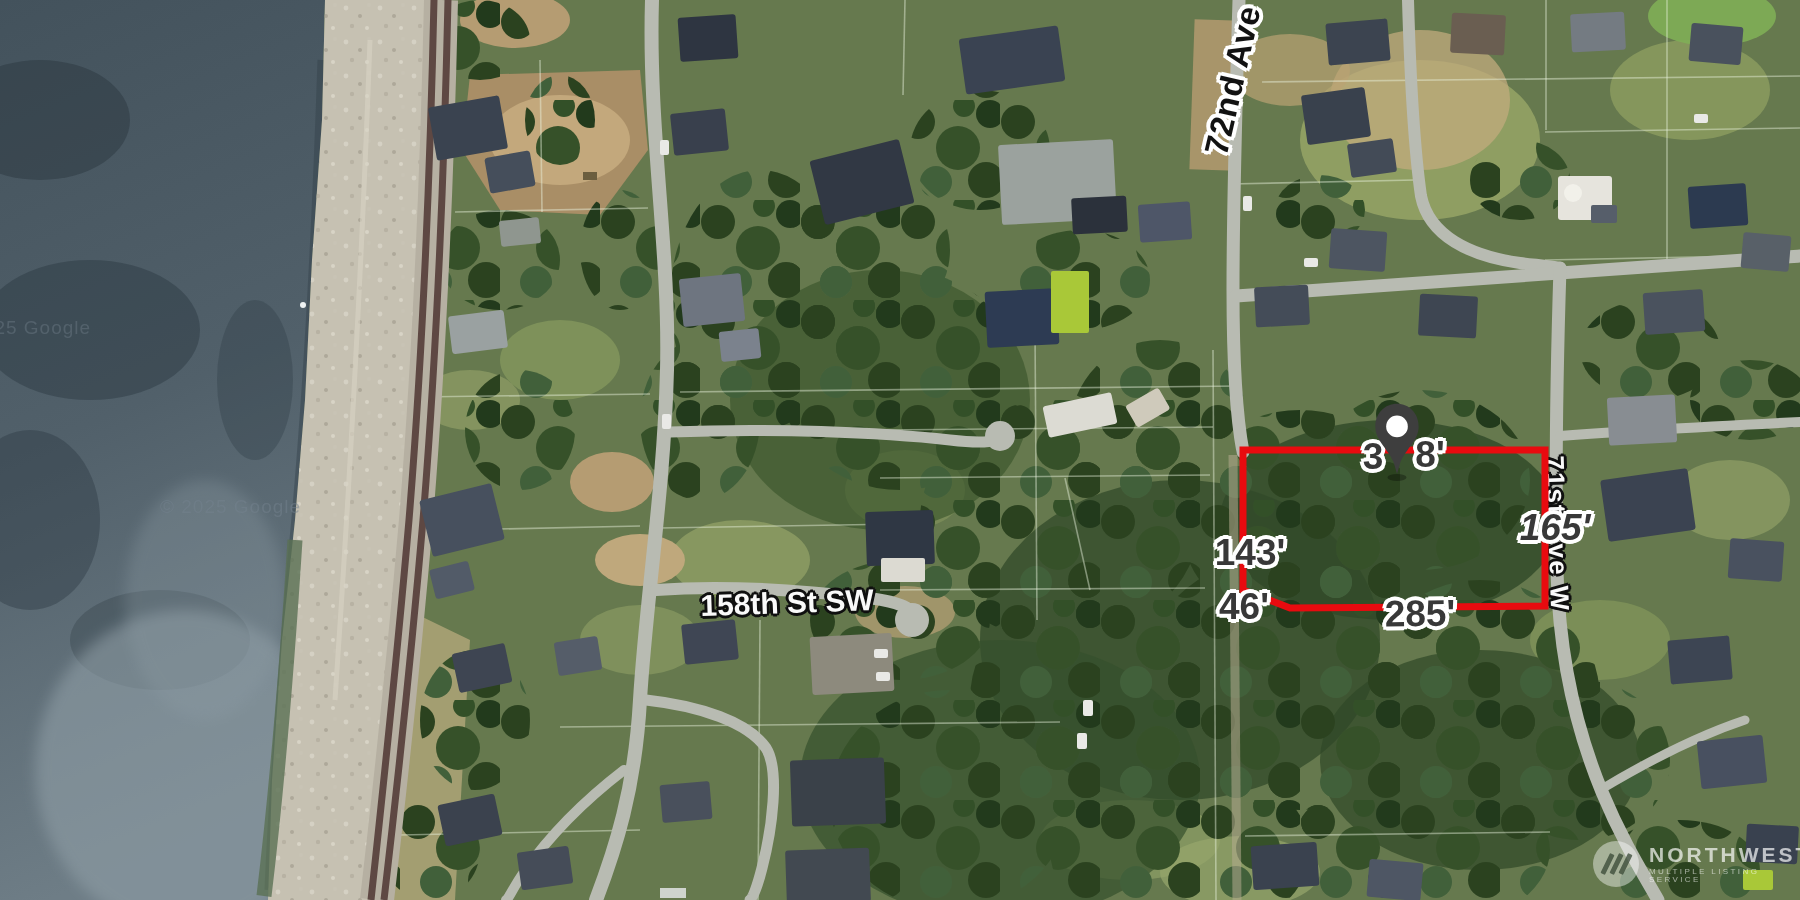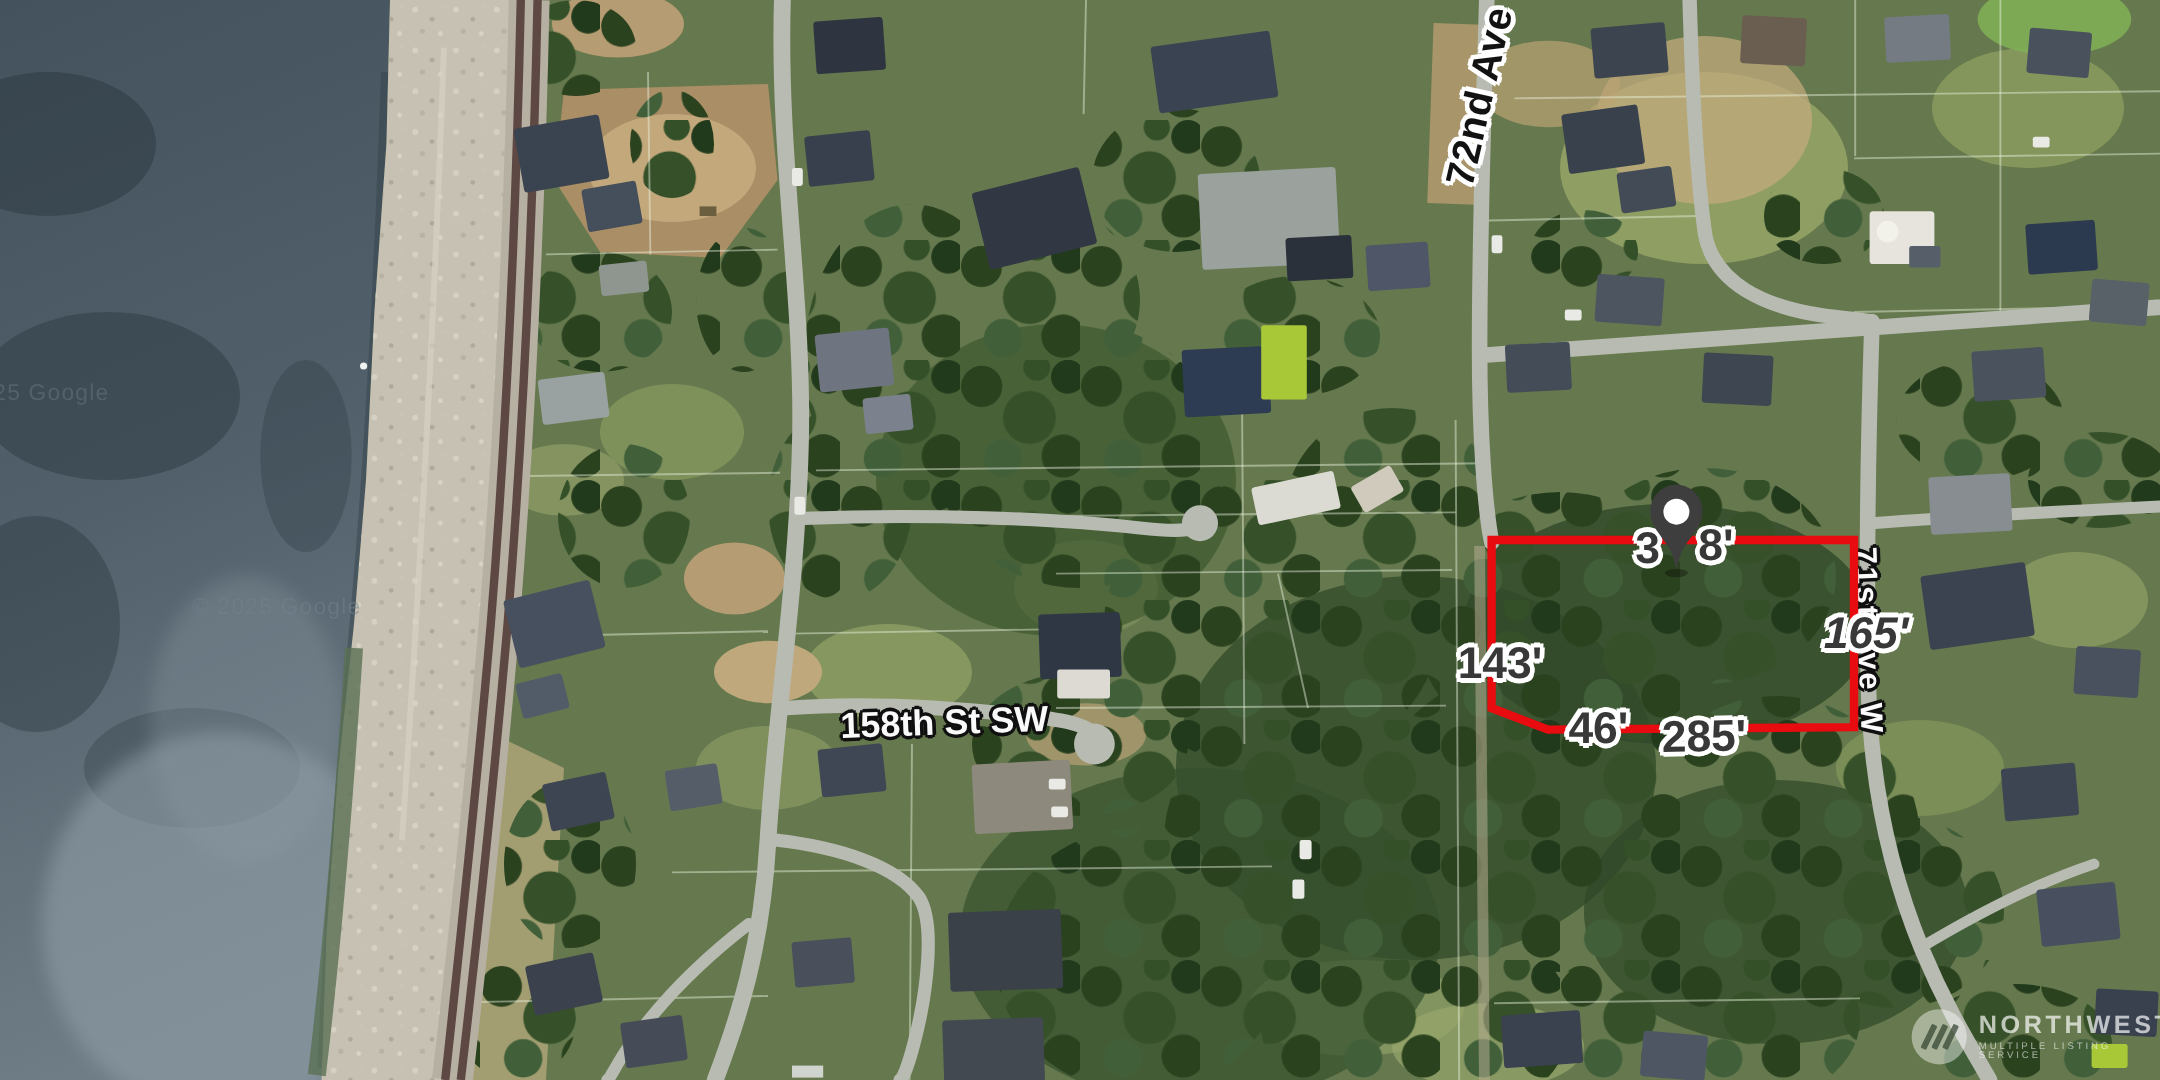--- a/index.html
+++ b/index.html
@@ -280,21 +280,21 @@
 
   <div class="lbl st-dark halo-w" style="left:1233px;top:80px;transform:translate(-50%,-50%) rotate(-77deg);">72nd Ave</div>
   <div class="lbl st-light halo-b" style="left:787px;top:603px;font-size:30px;transform:translate(-50%,-50%) rotate(-2deg);">158th St SW</div>
   <div class="lbl st-light halo-b" style="left:1557px;top:534px;font-size:26px;letter-spacing:2px;transform:translate(-50%,-50%) rotate(88deg);">71st Ave W</div>
 
   <svg class="ovl" id="boundary-ovl" viewBox="0 0 1800 900">
     <polygon points="1243,450 1545,450 1545,606 1290,608 1243,590" fill="none" stroke="#e80b0f" stroke-width="7"></polygon>
   </svg>
 
   <div class="lbl dim halo-w" style="left:1250px;top:553px;">143'</div>
-  <div class="lbl dim halo-w" style="left:1332px;top:607px;">46'</div>
+  <div class="lbl dim halo-w" style="left:1244px;top:607px;">46'</div>
   <div class="lbl dim halo-w" style="left:1420px;top:614px;transform:translate(-50%,-50%) rotate(-1deg);">285'</div>
   <div class="lbl dim halo-w" style="left:1555px;top:528px;font-style:italic;">165'</div>
   <div class="lbl dim halo-w" style="left:1373px;top:457px;">3</div>
   <div class="lbl dim halo-w" style="left:1430px;top:455px;">8'</div>
 
   <div id="pin">
     <svg width="52" height="82" viewBox="0 0 60 94">
       <ellipse cx="30" cy="88" rx="11" ry="4" fill="rgba(0,0,0,0.3)"></ellipse>
       <path d="M30,3 C16,3 5,14 5,29 C5,45 19,54 26,70 L30,84 L34,70 C41,54 55,45 55,29 C55,14 44,3 30,3 Z" fill="#3e3e3e"></path>
       <circle cx="30" cy="29" r="12.5" fill="#ffffff"></circle>

